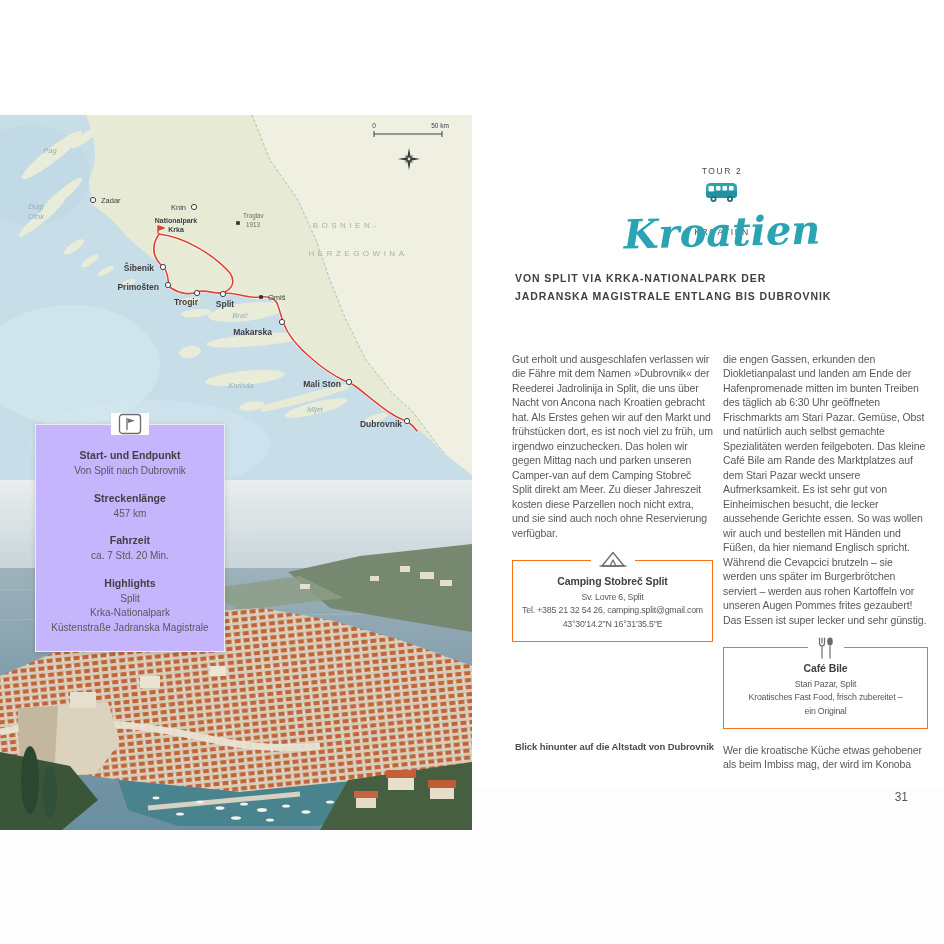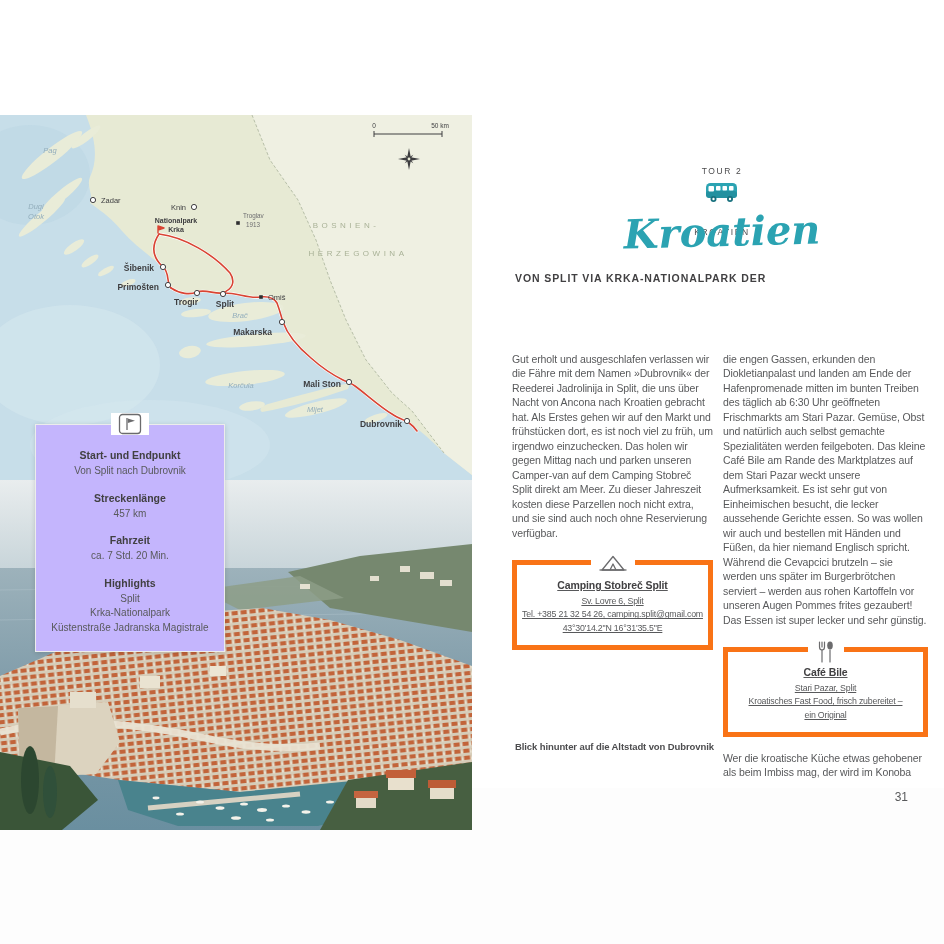--- a/index.html
+++ b/index.html
@@ -43,22 +43,22 @@
     font-family:"DejaVu Serif",serif;font-style:italic;font-weight:700;
     font-size:40px;color:var(--teal);transform:rotate(-1.5deg);}
   .subtitle{position:absolute;left:515px;top:270px;width:414px;text-align:left;
     font-size:10.5px;font-weight:600;letter-spacing:.9px;line-height:1.7;color:var(--heading);}
 
   .col{position:absolute;top:352px;font-size:10.5px;line-height:1.38;letter-spacing:-0.1px;
     color:var(--text);text-align:left;}
   .col1{left:512px;width:201px;}
   .col2{left:723px;width:205px;}
 
-  .infobox{position:relative;border:5px solid #f97316;margin-top:20px;
-    padding:13px 3px 9px;text-align:center;text-decoration:underline;}
+  .infobox{position:relative;border:1px solid #f97316;margin-top:20px;
+    padding:13px 3px 9px;text-align:center;}
   .infobox .box-icon{position:absolute;top:-11px;left:50%;transform:translateX(-50%);
     background:#fff;padding:0 8px;line-height:0;}
   .box-title{font-size:10.5px;font-weight:700;color:var(--heading);margin-bottom:2px;}
   .box-line{font-size:8.8px;line-height:1.55;letter-spacing:-0.2px;white-space:nowrap;color:var(--text);}
   .after-box{margin-top:14px;}
 
   .caption{position:absolute;left:515px;top:741px;width:220px;
     font-size:9.5px;font-weight:700;color:#4d4d4f;letter-spacing:-0.1px;}
   .pageno{position:absolute;left:860px;top:790px;width:48px;text-align:right;
     font-size:12px;color:var(--text);}
@@ -298,20 +298,21 @@
             <circle cx="26" cy="20" r="1.2" fill="#fff"></circle>
         </svg>
       </div>
       <div class="badge-region">KROATIEN</div>
     </div>
 
     <div class="page-title">Kroatien</div>
 
     <div class="subtitle">
       <div>VON SPLIT VIA KRKA-NATIONALPARK DER</div>
+      <div>JADRANSKA MAGISTRALE ENTLANG BIS DUBROVNIK</div>
     </div>
 
     <div class="col col1">
       <p>Gut erholt und ausgeschlafen verlassen wir die Fähre mit dem Namen »Dubrovnik« der Reederei Jadrolinija in Split, die uns über Nacht von Ancona nach Kroatien gebracht hat. Als Erstes gehen wir auf den Markt und frühstücken dort, es ist noch viel zu früh, um irgendwo einzuchecken. Das holen wir gegen Mittag nach und parken unseren Camper-van auf dem Camping Stobreč Split direkt am Meer. Zu dieser Jahreszeit kosten diese Parzellen noch nicht extra, und sie sind auch noch ohne Reservierung verfügbar.</p>
       <div class="infobox">
         <span class="box-icon">
           <svg width="28" height="18" viewBox="0 0 28 18" xmlns="http://www.w3.org/2000/svg" fill="none" stroke="#6b6b6d" stroke-width="1.3" stroke-linejoin="round">
             <path d="M3,16 L14,2.5 L25,16 Z"></path>
             <path d="M11,16 L14,10 L17,16"></path>
             <line x1="0.5" y1="16" x2="27.5" y2="16"></line>

